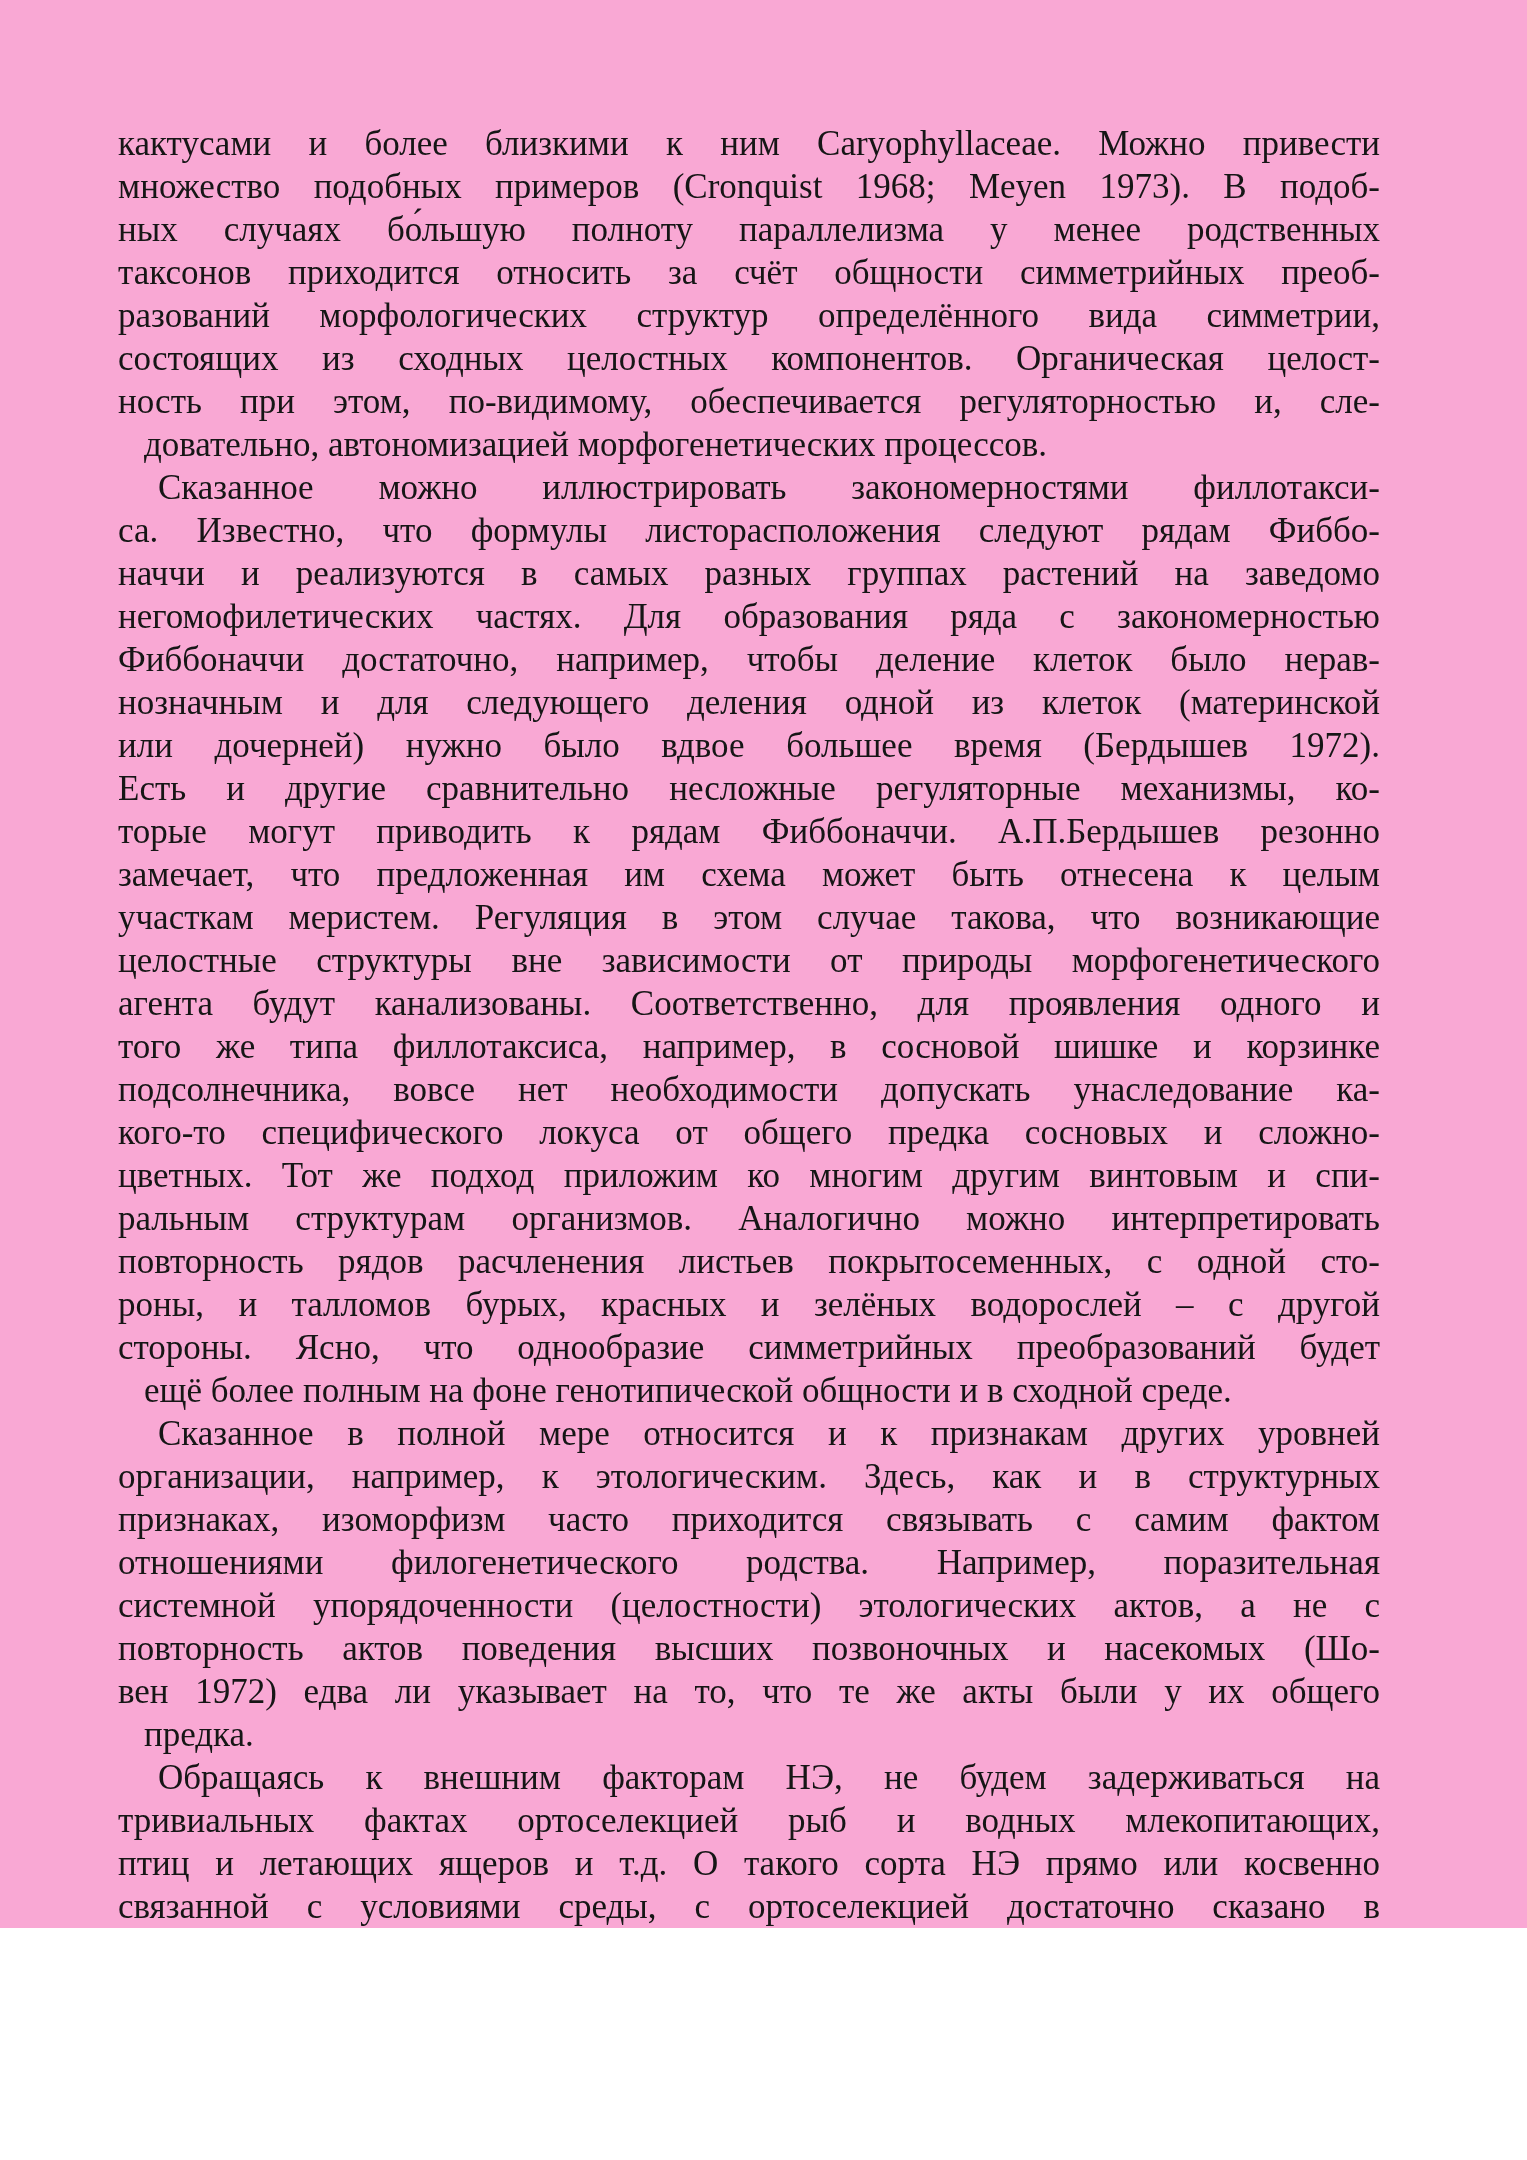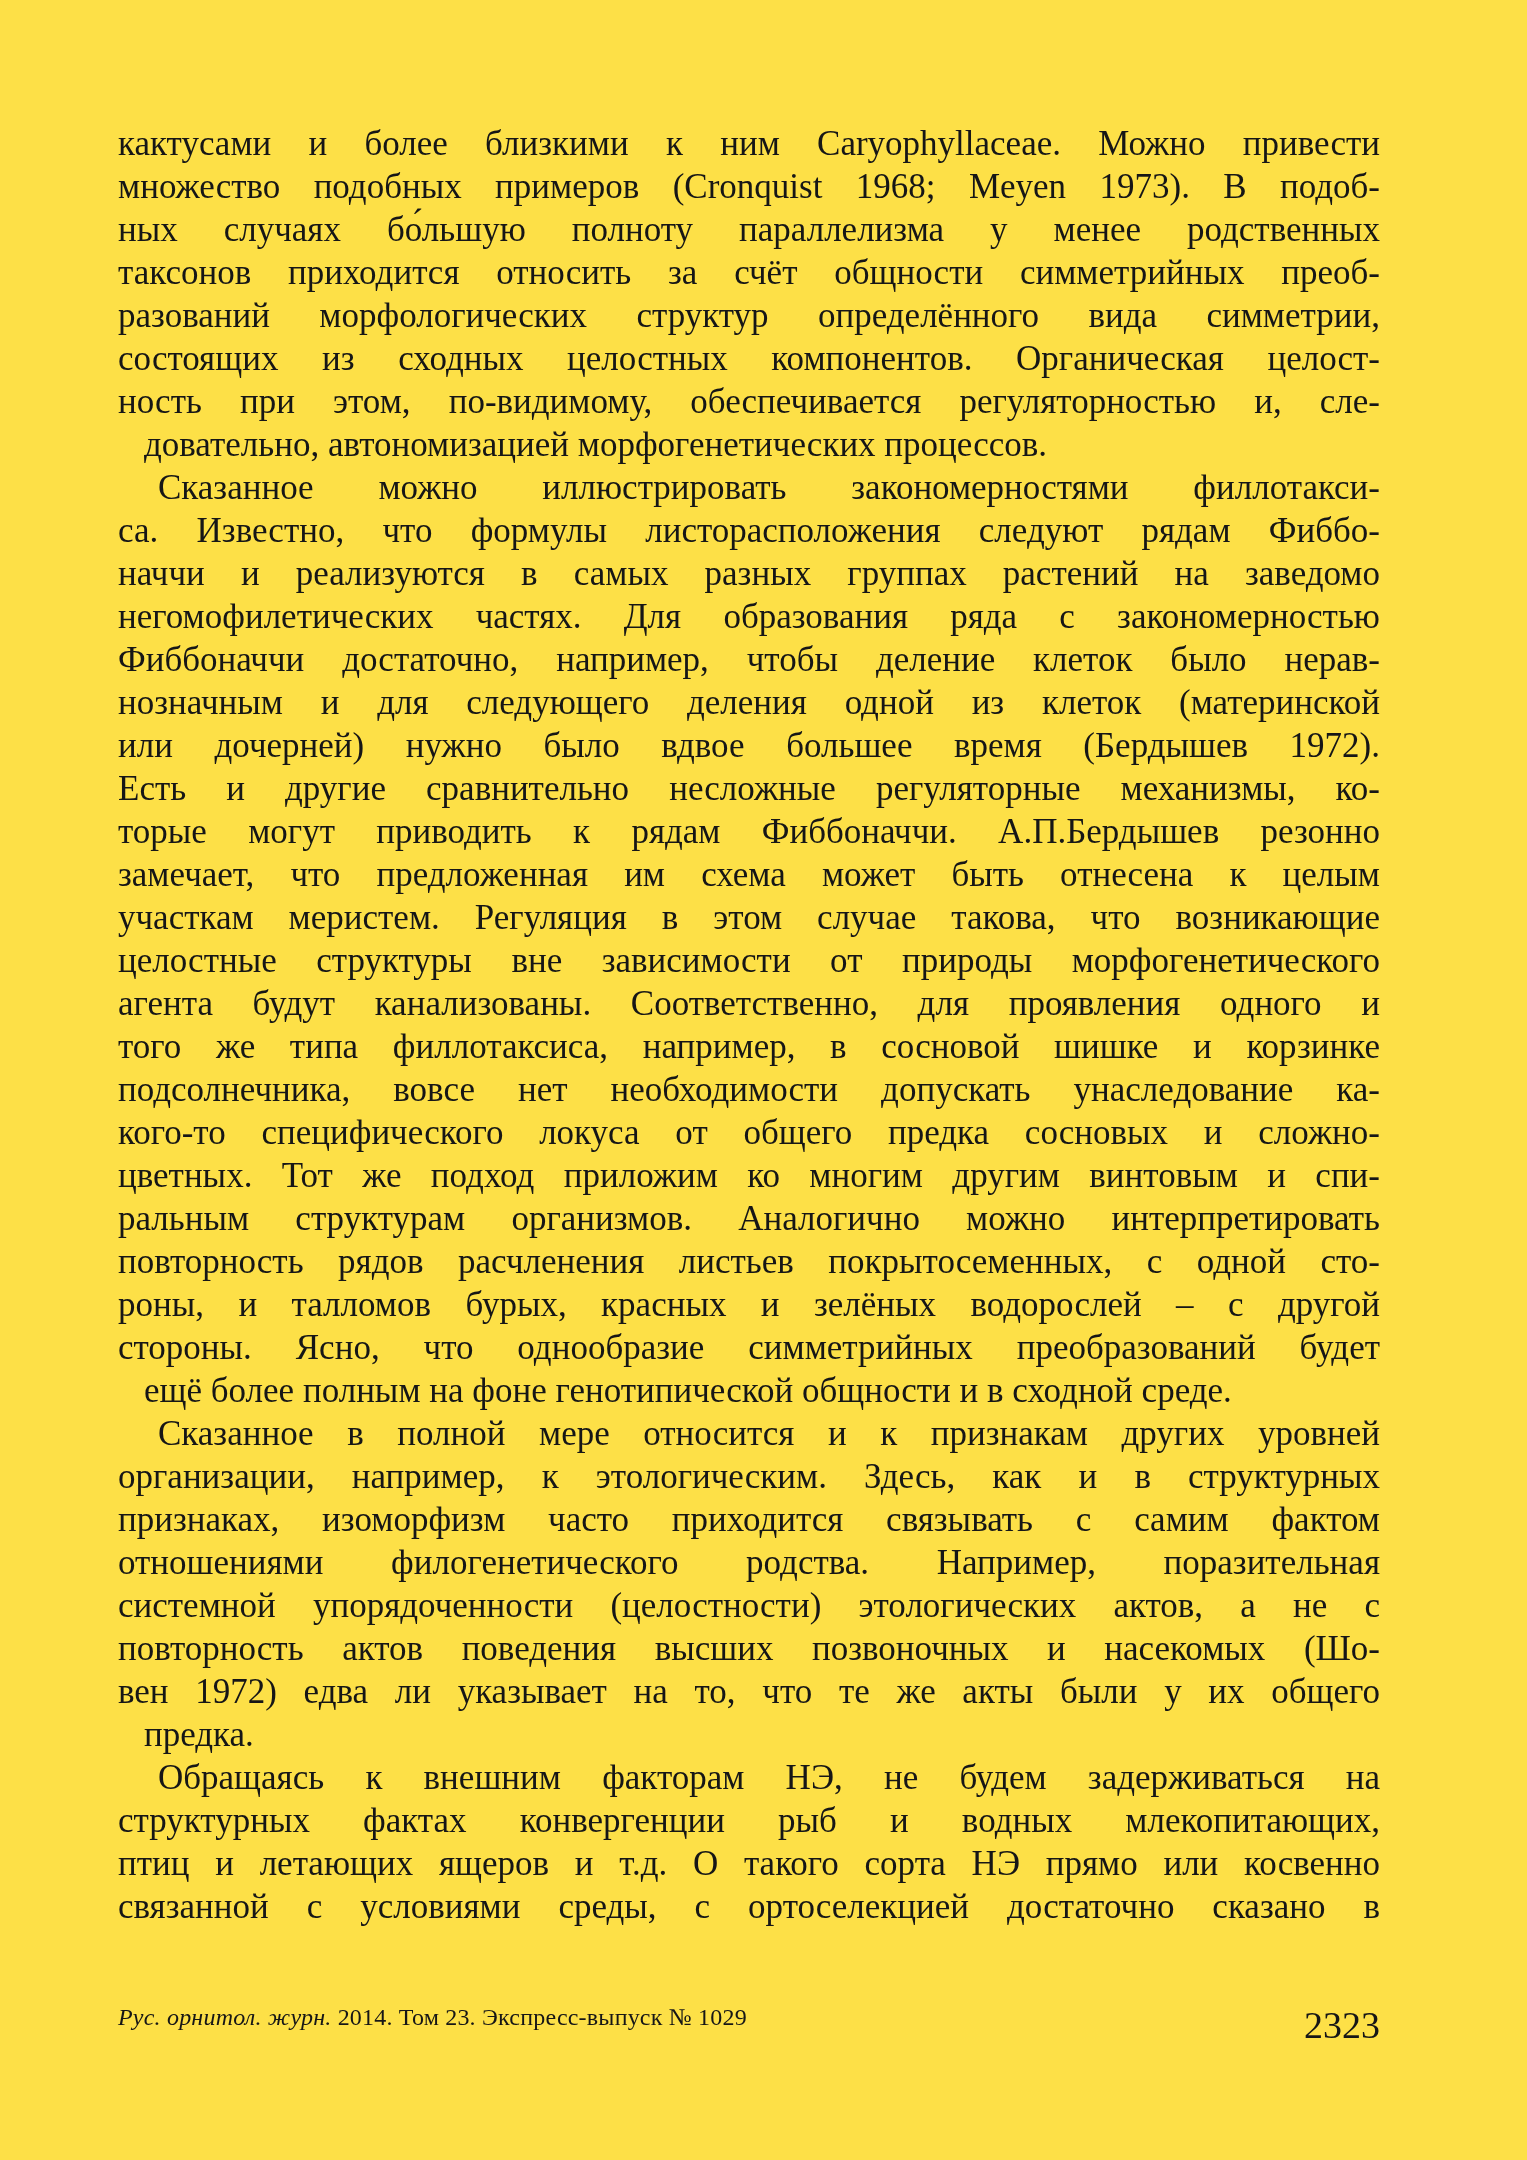--- a/index.html
+++ b/index.html
@@ -5,22 +5,22 @@
   * { margin: 0; padding: 0; box-sizing: border-box; }
   html, body {
     width: 1527px;
     height: 2160px;
     background: #ffffff;
     font-family: "Liberation Serif", "DejaVu Serif", serif;
   }
   .page {
     position: relative;
     width: 1527px;
-    height: 2160px;
-    background: #fde047;
+    height: 1928px;
+    background: #f9a8d4;
     overflow: hidden;
   }
   .body-text {
     position: absolute;
     left: 118px;
     top: 122px;
     width: 1262px;
     font-size: 35px;
     line-height: 43px;
     color: #161616;
@@ -99,21 +99,21 @@
         <div class="line">организации, например, к этологическим. Здесь, как и в структурных</div>
         <div class="line">признаках, изоморфизм часто приходится связывать с самим фактом</div>
         <div class="line">отношениями филогенетического родства. Например, поразительная</div>
         <div class="line">системной упорядоченности (целостности) этологических актов, а не с</div>
         <div class="line">повторность актов поведения высших позвоночных и насекомых (Шо-</div>
         <div class="line">вен 1972) едва ли указывает на то, что те же акты были у их общего</div>
         <div class="line no-justify">предка.</div>
       </div>
       <div class="paragraph">
         <div class="line indent">Обращаясь к внешним факторам НЭ, не будем задерживаться на</div>
-        <div class="line">структурных фактах конвергенции рыб и водных млекопитающих,</div>
+        <div class="line">тривиальных фактах ортоселекцией рыб и водных млекопитающих,</div>
         <div class="line">птиц и летающих ящеров и т.д. О такого сорта НЭ прямо или косвенно</div>
         <div class="line">связанной с условиями среды, с ортоселекцией достаточно сказано в</div>
       </div>
     </div>
 
   <div class="footer">
     <div class="footer-citation"><span class="italic">Рус. орнитол. журн.</span><span> 2014. Том 23. Экспресс-выпуск № 1029</span></div>
     <div class="page-number">2323</div>
   </div>
 

